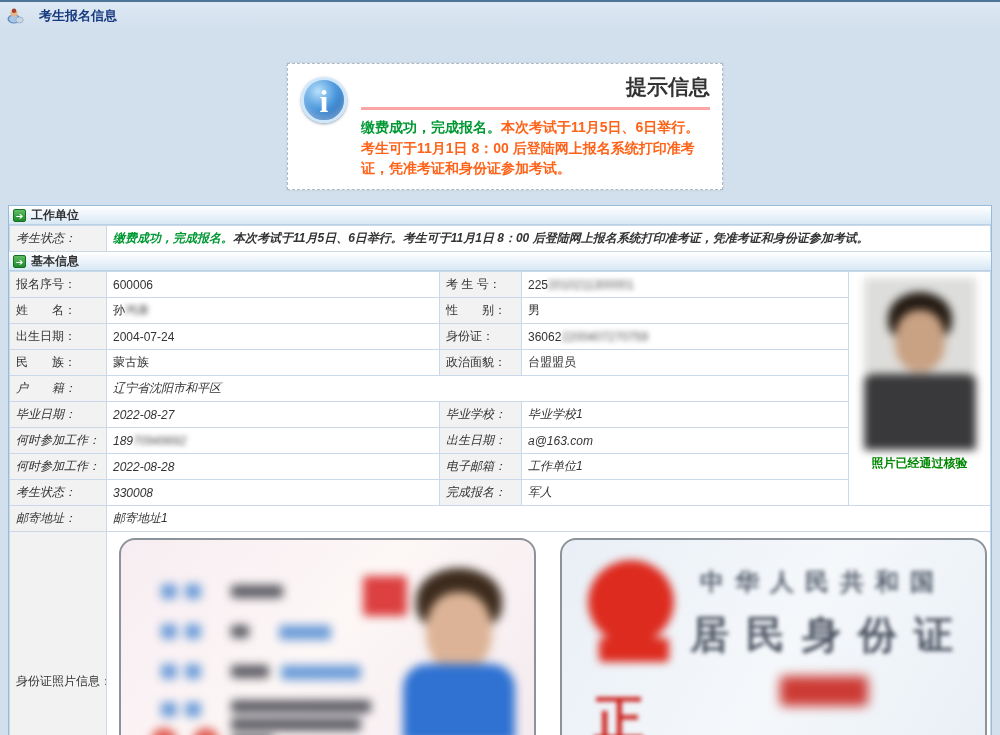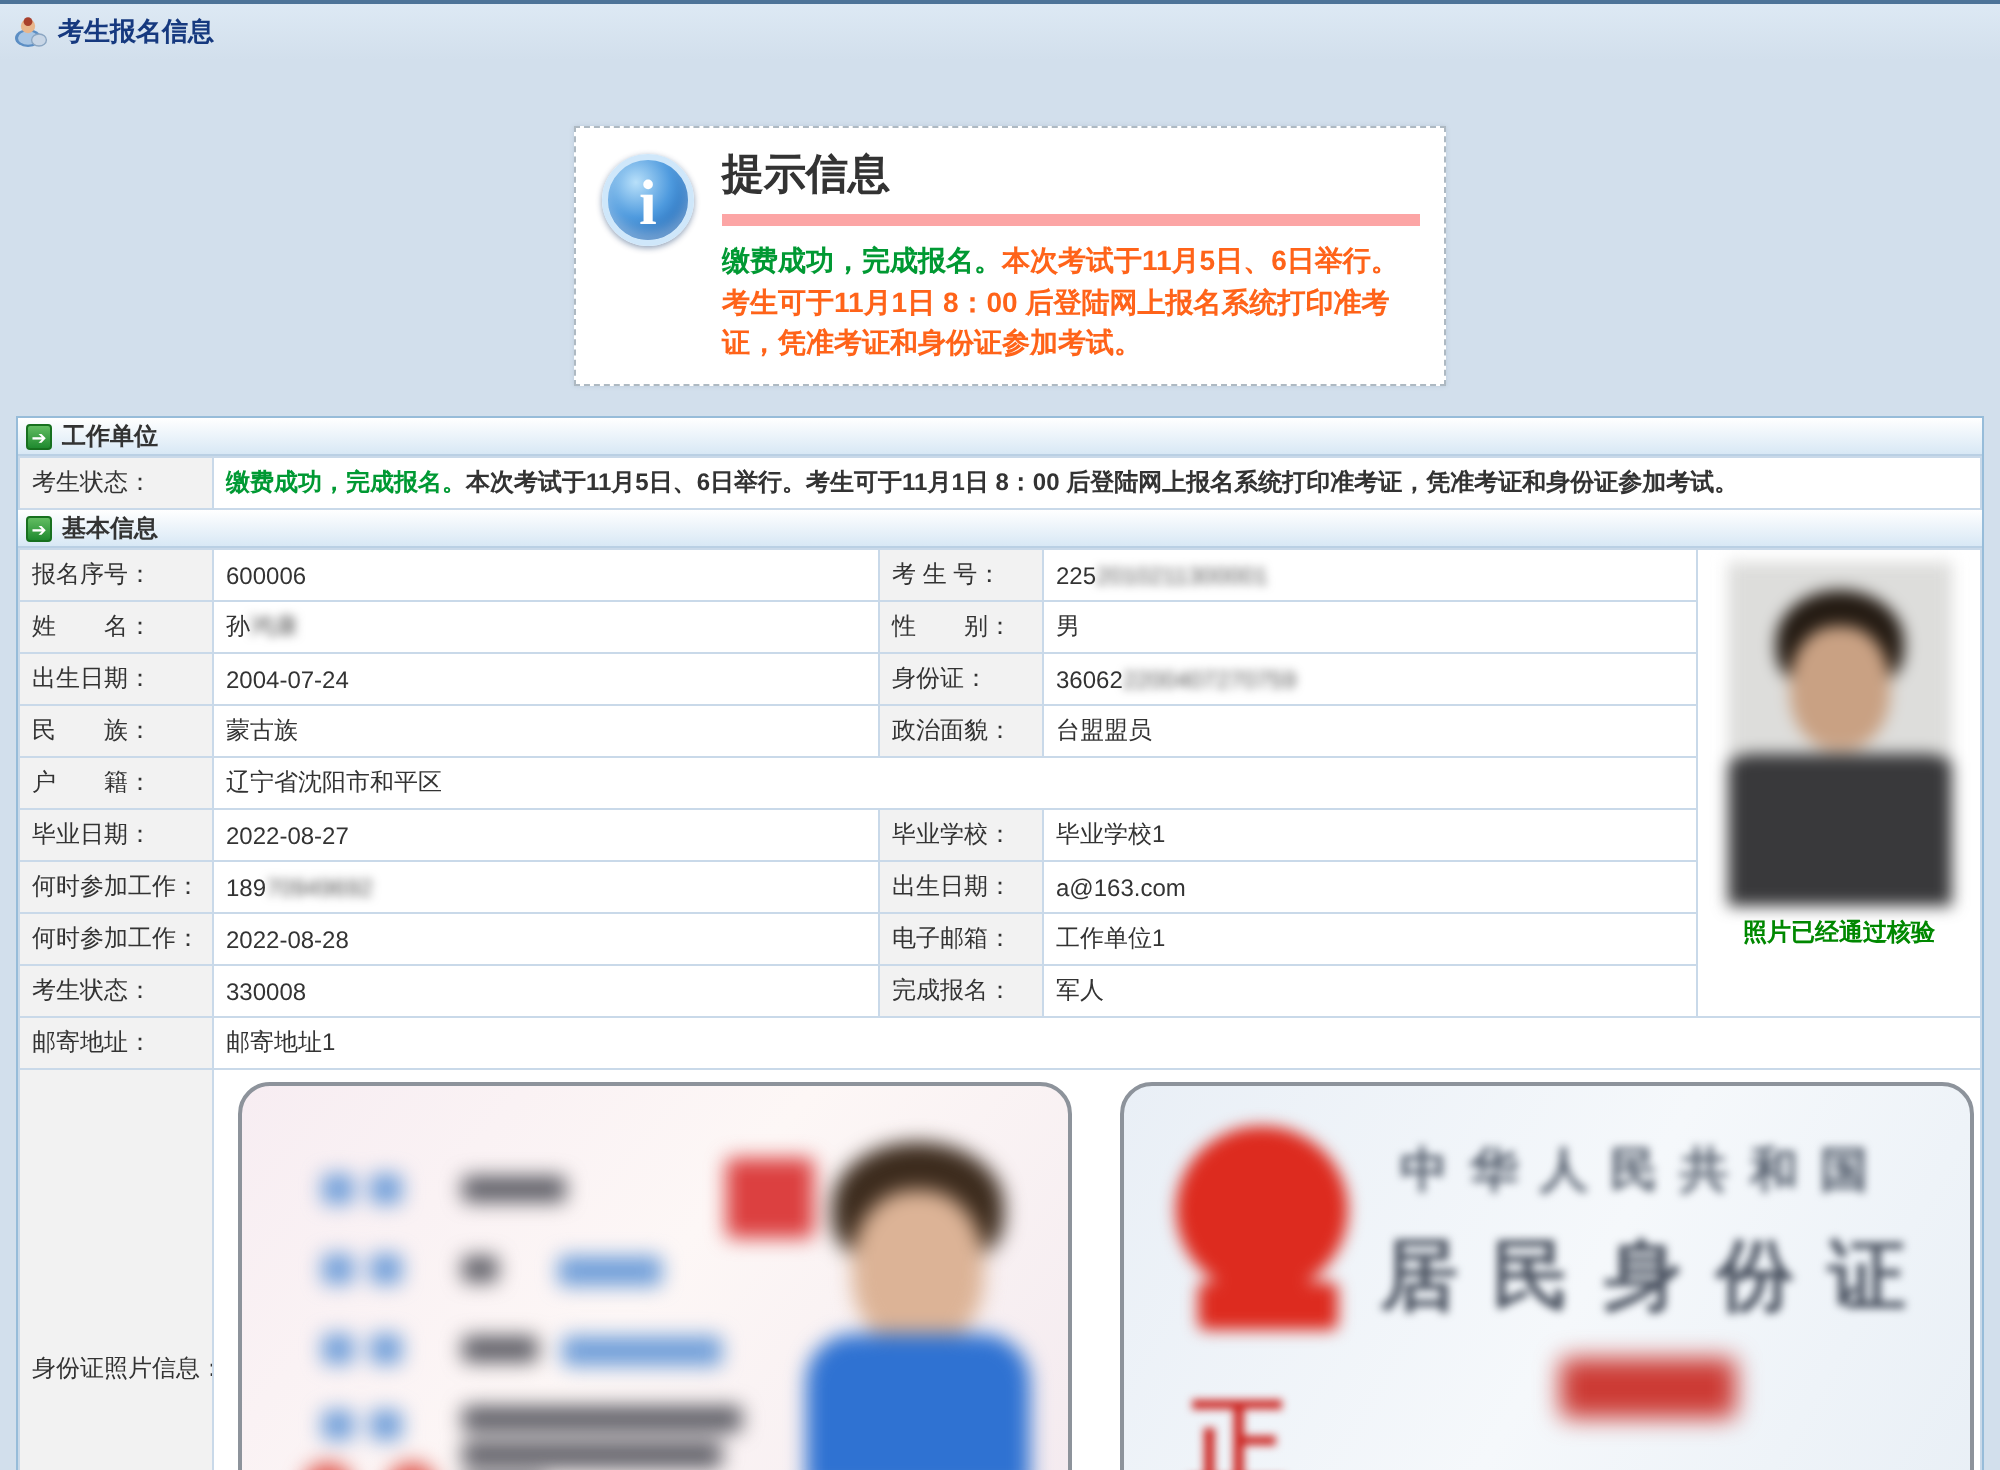--- a/index.html
+++ b/index.html
@@ -6,59 +6,59 @@
   html,body { margin:0; padding:0; }
   body {
     width:1000px; height:735px; overflow:hidden;
     font-family:"Liberation Sans","DejaVu Sans",sans-serif;
     background:#d2dfec;
   }
   .page { width:1000px; height:735px; overflow:hidden; position:relative;
     border-top:2px solid #4d7398; }
 
   
-  .titlebar { height:28px; display:flex; align-items:center; gap:5px;
+  .titlebar { height:28px; display:flex; align-items:center; gap:15px;
     padding-left:7px; background:linear-gradient(#dde9f4,#d2dfec); }
   .titlebar .title { font-size:13px; font-weight:bold; color:#16397f; }
 
   
   .notice { width:436px; margin:33px 0 0 287px; background:#fff;
     border:1px dashed #aeb9c2; padding:9px 12px 10px 13px;
     display:flex; gap:14px; box-shadow:0 0 2px rgba(120,140,160,.25); }
   .info-icon { flex:0 0 46px; width:46px; height:46px; border-radius:50%;
     margin-top:4px;
     background:radial-gradient(circle at 35% 28%, #b8e0fa, #4e9ade 45%, #1a60ae 85%);
     border:3px solid #cfe7fa; box-shadow:0 1px 3px rgba(0,40,90,.45), inset 0 -4px 6px rgba(255,255,255,.35);
     color:#fff; text-align:center; }
   .info-icon .i { font-family:"Liberation Serif","DejaVu Serif",serif;
     font-size:32px; font-weight:bold; line-height:42px; }
   .notice-body { flex:1; }
   .notice-title { font-size:21px; font-weight:bold; color:#333;
-    padding-bottom:6px; border-bottom:6px solid #fca5a5; }
+    padding-bottom:6px; border-bottom:3px solid #fca5a5;text-align:right; }
   .notice-text { margin-top:7px; font-size:14px; font-weight:bold; line-height:1.48; }
   .green { color:#009933; }
   .orange { color:#ff6319; }
 
   
   .panel { margin:15px 8px 0 8px; background:#fff; border:1px solid #97bcd9;
     height:600px; }
   .sec-header { height:19px; display:flex; align-items:center; gap:5px;
     padding-left:4px; font-size:12px; font-weight:bold; color:#333;
     background:linear-gradient(#ffffff,#d8e8f5); border-bottom:1px solid #bad0e4; }
   .arrow-icon { width:13px; height:13px; border-radius:2px;
     background:linear-gradient(#62bd62,#1f8a2f); border:1px solid #17701f;
     color:#fff; font-size:9px; line-height:13px; text-align:center; font-weight:bold; }
 
   table.tbl { width:100%; border-collapse:collapse; font-size:12px; color:#333;
     table-layout:fixed; }
   .tbl td { border:1px solid #c9d9e9; padding:4px 6px; overflow:hidden;
     white-space:nowrap; }
   .tbl td.lbl { background:#f2f2f2; }
   .tbl tr { height:25px; }
-  .tbl tr.short { height:23px; }
+  .tbl tr.short { height:23px;font-style:italic; }
   .bold { font-weight:bold; }
   .dark { color:#333; }
   .blurred { filter:blur(2.5px); color:#555; }
 
   
   td.photo-cell { vertical-align:top; text-align:center; padding-top:6px;margin-left:41px; }
   .portrait { width:112px; height:172px; margin:0 auto; background:#dddddb;
     position:relative; overflow:hidden; filter:blur(4px); }
   .p-hair { position:absolute; left:24px; top:14px; width:64px; height:52px;
     border-radius:50% 50% 42% 42%; background:#241b13; }

